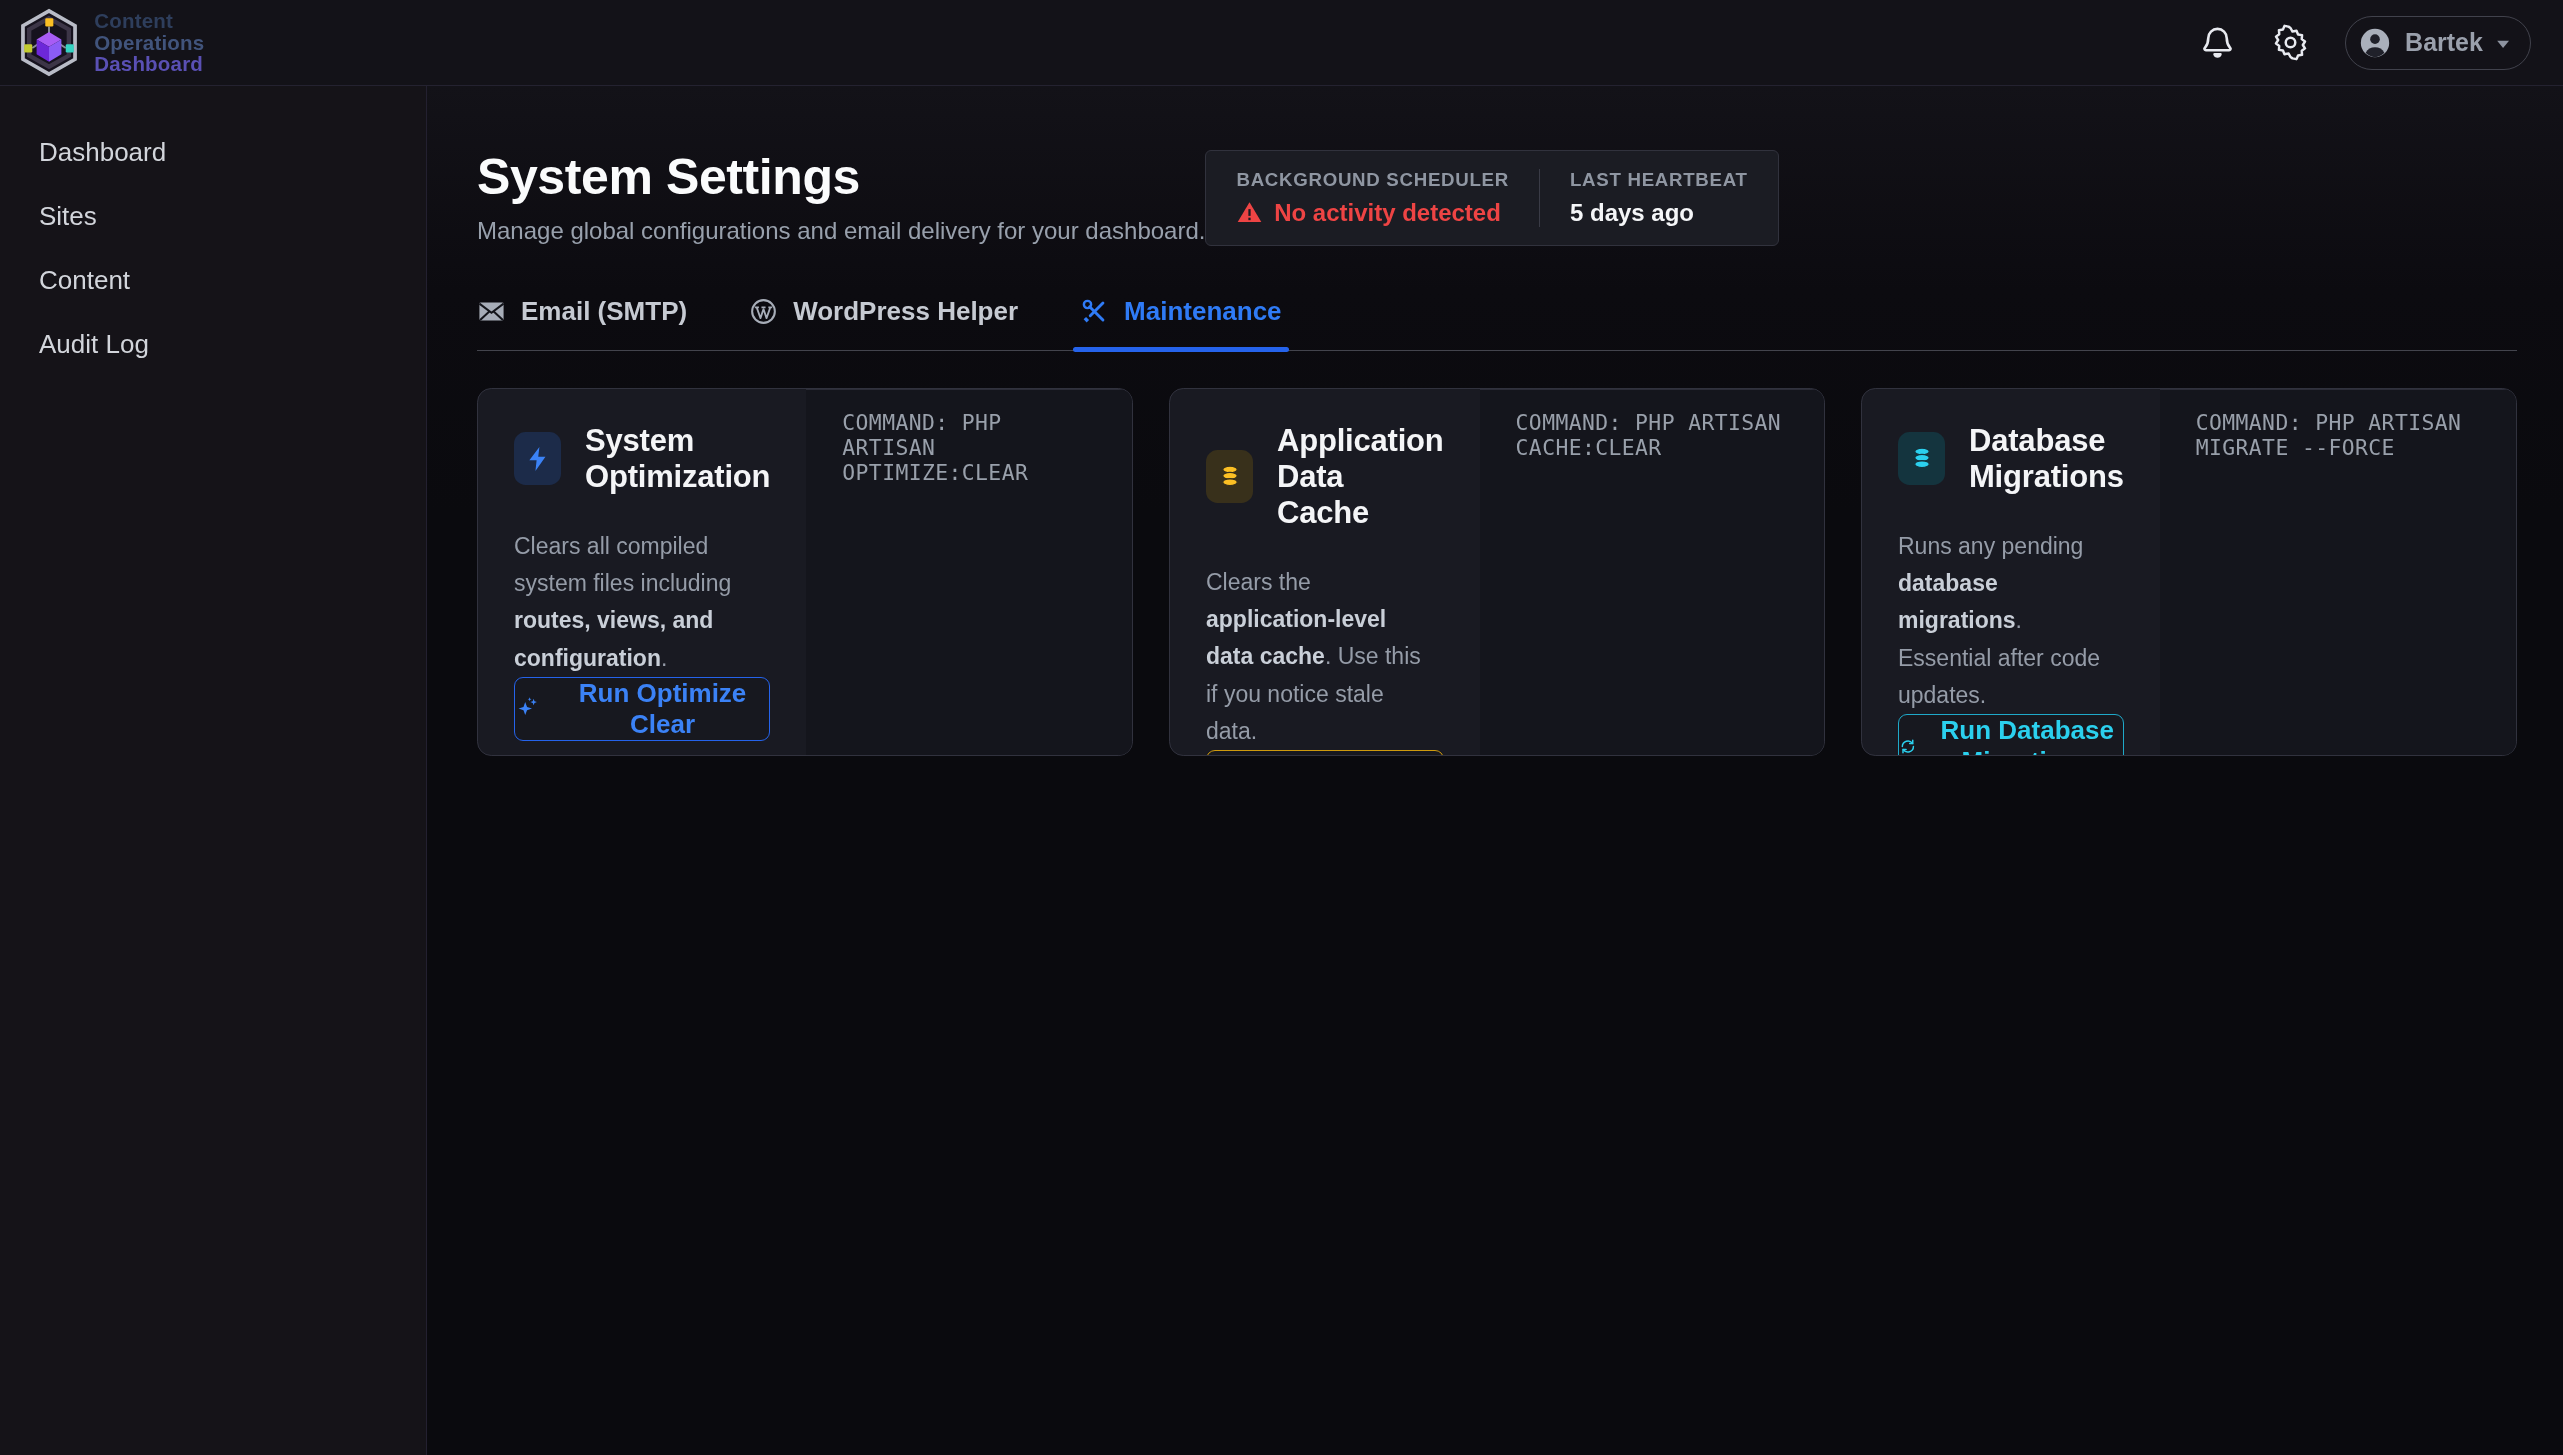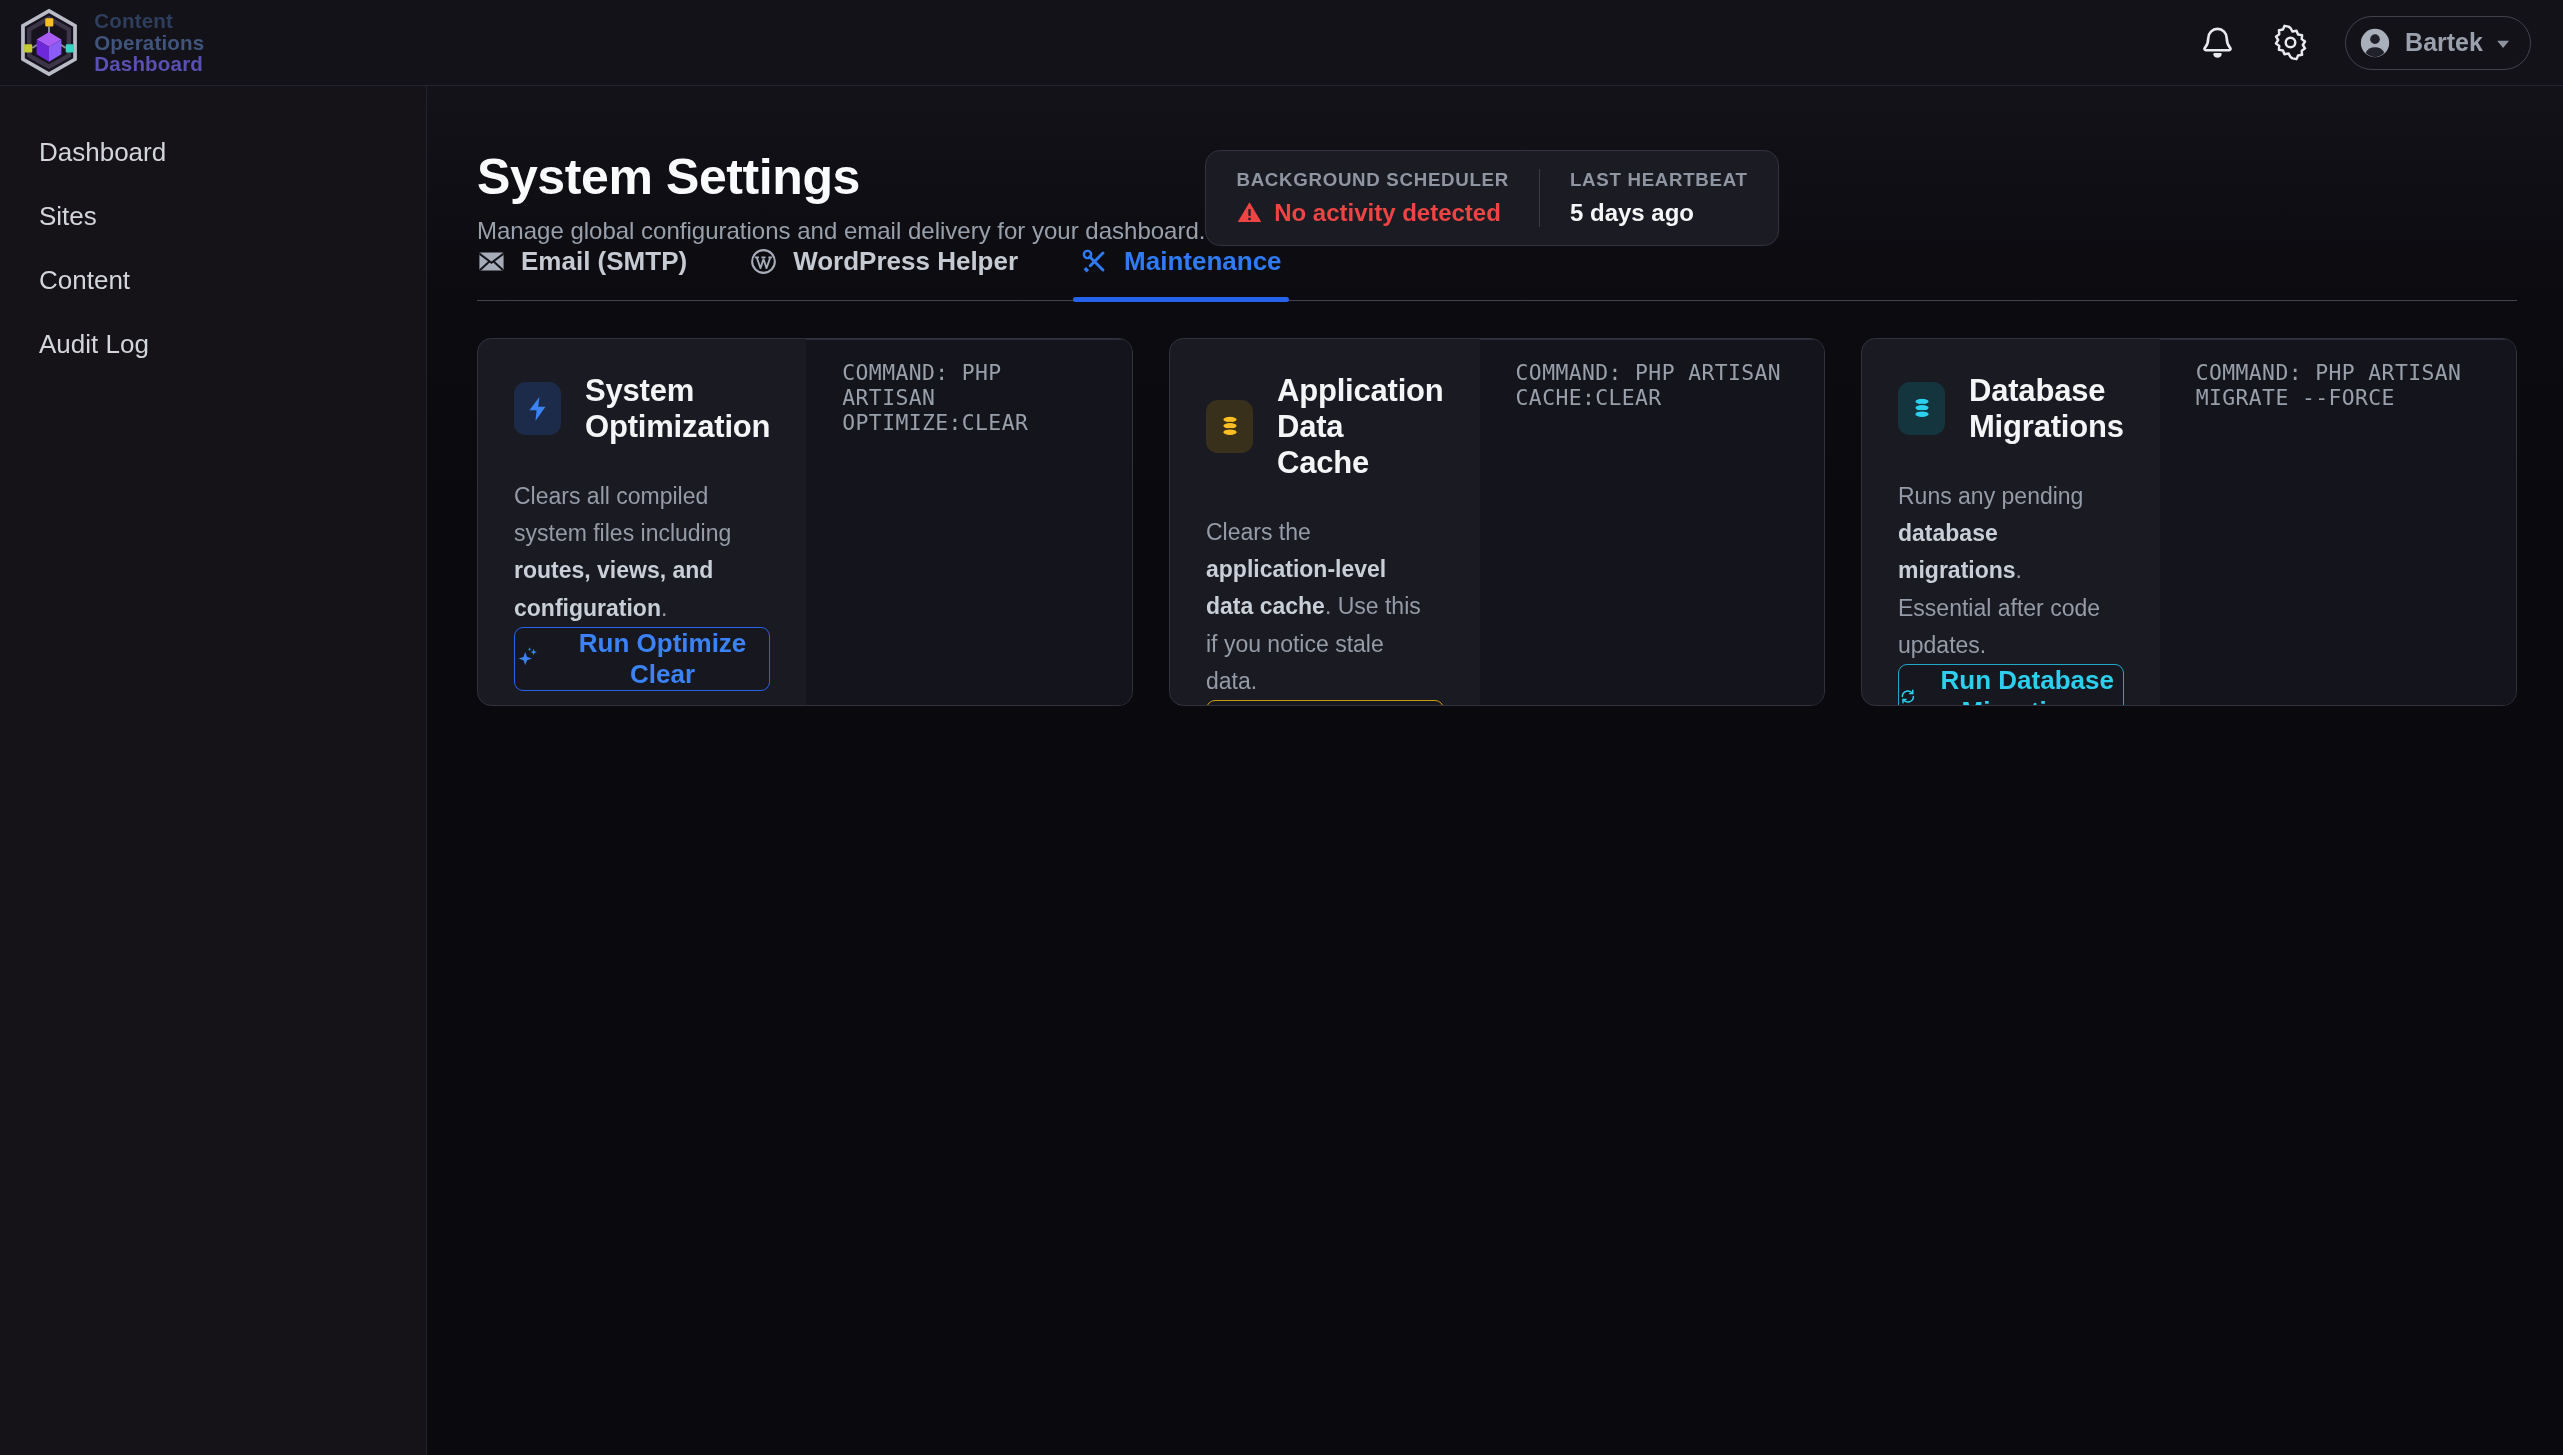--- a/index.html
+++ b/index.html
@@ -30,31 +30,31 @@
   .nav-item { height:64px; display:flex; align-items:center; padding:0 39px; font-size:26px;
               color:#d2d5db; cursor:pointer; }
   .main { flex:1; padding:62px 46px 0 50px;
           background:linear-gradient(180deg,#131218 0px,#0c0b10 205px,#0a0a0e 427px); }
 
   
   .header-row { display:flex; align-items:flex-start; }
   .page-title { font-size:50px; font-weight:700; color:#fafbfc; letter-spacing:-0.4px; }
   .page-subtitle { margin-top:10.7px; font-size:24px; color:#98a0ac; }
   .scheduler { display:flex; align-items:stretch; background:#1b1c23; border:0.9px solid #31323d;
-               border-radius:15px; padding:18px 0; margin-top:1.8px; }
+               border-radius:6px; padding:18px 0; margin-top:1.8px; }
   .sch-col { padding:0 30px; }
   .sch-col:first-child { border-right:0.9px solid #3a3b46; }
   .sch-label { font-size:18.7px; font-weight:700; letter-spacing:0.7px; color:#8f96a2; }
   .sch-value { margin-top:8px; font-size:24px; font-weight:700; display:flex; align-items:center; gap:10.7px; }
   .sch-value.danger { color:#ee4444; }
   .sch-value.normal { color:#f5f6f8; }
   .warn-icon { width:27px; height:27px; color:#ee4444; }
 
   
-  .tabs { display:flex; gap:62px; border-bottom:1.8px solid #43444d; }
+  .tabs { margin-top:50px; display:flex; gap:62px; border-bottom:1.8px solid #43444d; }
   .tab { display:flex; align-items:center; gap:15px; padding-bottom:23px; font-size:26px; font-weight:600;
          color:#c6cad2; cursor:pointer; position:relative; background:none; border:none; font-family:inherit; }
   .tab svg { width:29px; height:29px; }
   .tab .tab-icon { color:#a7adb8; }
   .tab.active { color:#2f7bf6; }
   .tab.active .tab-icon { color:#2f7bf6; }
   .tab.active::after { content:""; position:absolute; left:-7.1px; right:-7.1px; bottom:-1.8px; height:4.4px;
                        background:#2563eb; border-radius:2.7px; }
 
   

